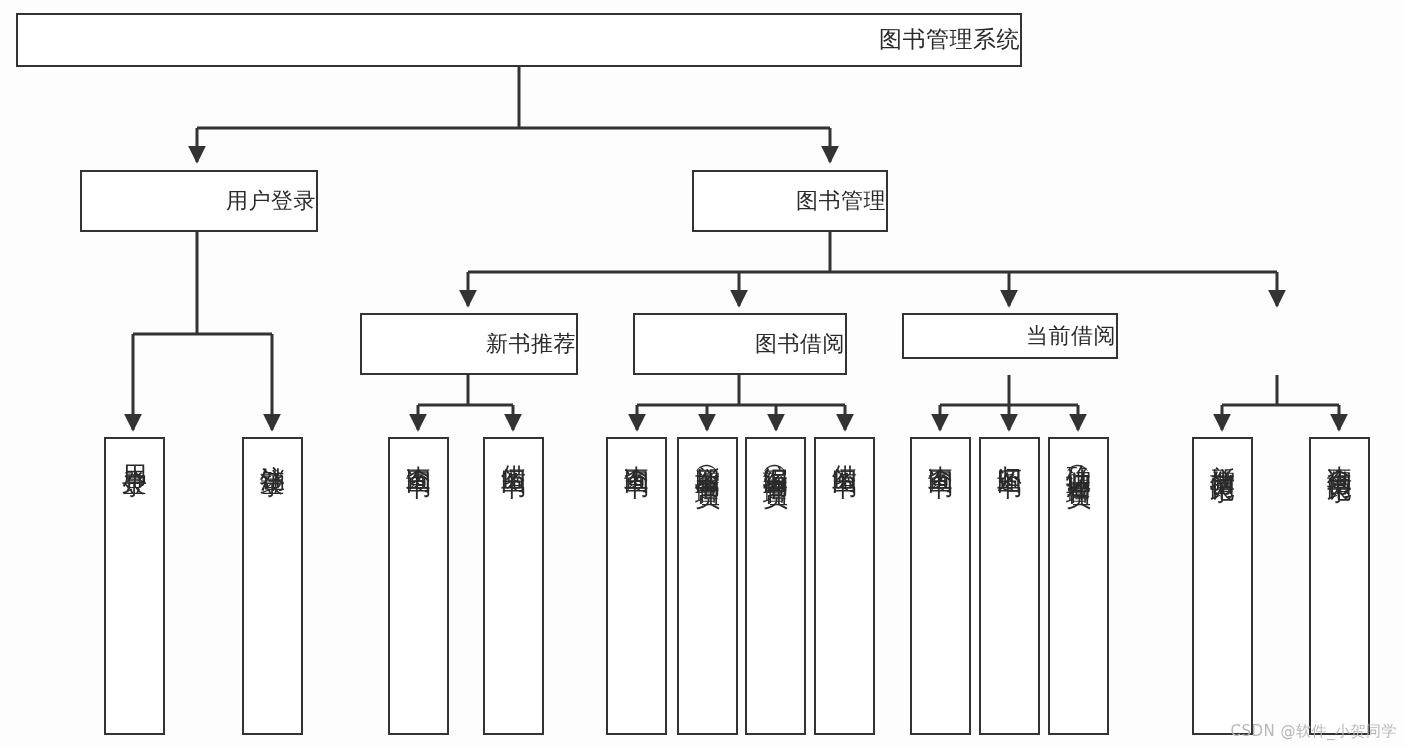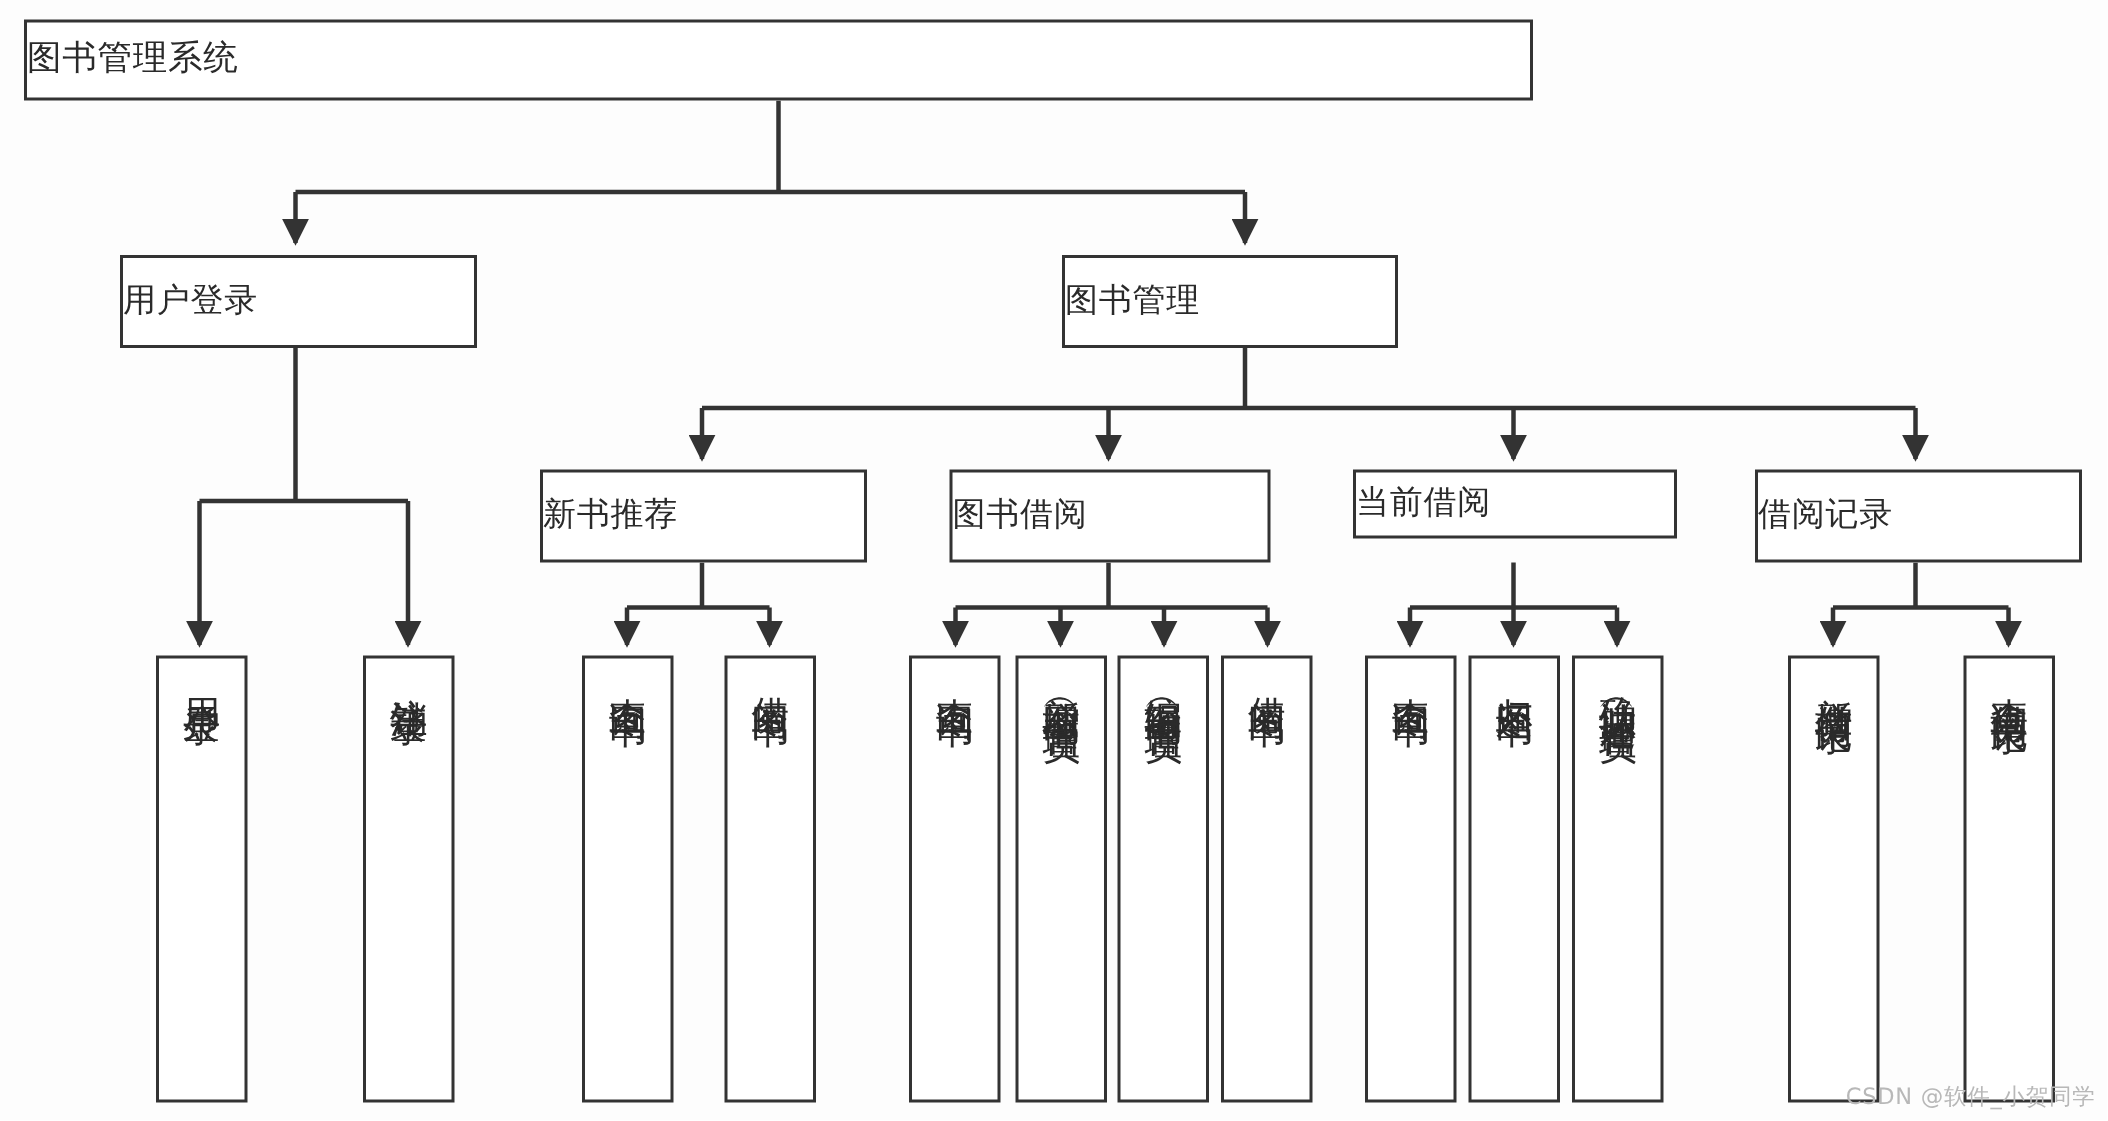--- a/index.html
+++ b/index.html
@@ -26,21 +26,21 @@
     height: 747px;
     pointer-events: none;
   }
   .node {
     position: absolute;
     box-sizing: border-box;
     background: #ffffff;
     border: 2.5px solid #333333;
     display: flex;
     align-items: center;
-    justify-content: flex-start;
+    justify-content: flex-end;
     color: #222222;
   }
   .node .label {
     display: block;
     text-align: center;
     line-height: 1.12;
     color: #2a2a2a;
   }
   
   .node.horiz .label {
@@ -139,39 +139,36 @@
   </svg>
 
   <div class="node horiz root" style="left:16px; top:13px; width:1006px; height:54px;">
     <span class="label">图书管理系统</span>
   </div>
 
   <div class="node horiz" style="left:80px; top:170px; width:238px; height:62px;">
     <span class="label">用户登录</span>
   </div>
 
-  <div class="node horiz" style="left:708px; top:170px; width:224px; height:62px;">
+  <div class="node horiz" style="left:692px; top:170px; width:196px; height:62px;">
     <span class="label">图书管理</span>
   </div>
 
   <div class="node horiz" style="left:633px; top:313px; width:214px; height:62px;">
     <span class="label">图书借阅</span>
   </div>
 
   <div class="node horiz" style="left:360px; top:313px; width:218px; height:62px;">
     <span class="label">新书推荐</span>
   </div>
 
   <div class="node horiz" style="left:902px; top:313px; width:216px; height:46px;">
     <span class="label">当前借阅</span>
   </div>
 
-  <div class="node horiz" style="left:1170px; top:313px; width:218px; height:62px;">
-    <span class="label">借阅记录</span>
-  </div>
 
   <div class="node vert" style="left:104px; top:437px; width:61px; height:298px;">
     <span class="label">用户登录</span>
   </div>
 
   <div class="node vert" style="left:242px; top:437px; width:61px; height:298px;">
     <span class="label">注销登录</span>
   </div>
 
   <div class="node vert" style="left:388px; top:437px; width:61px; height:298px;">

